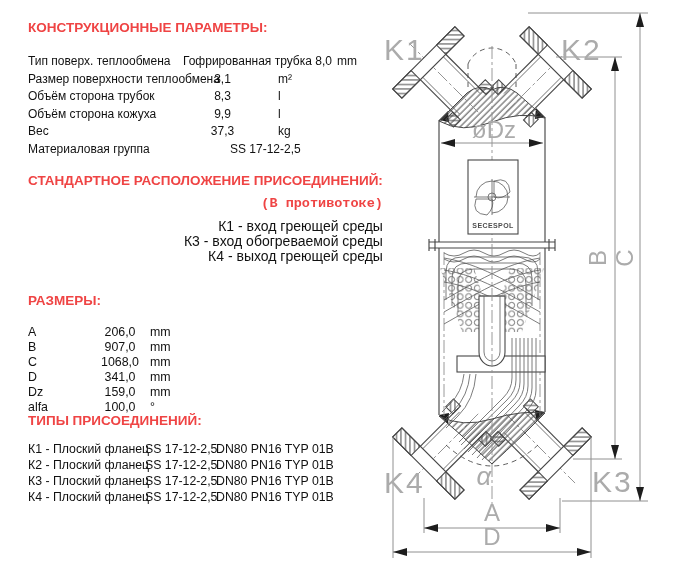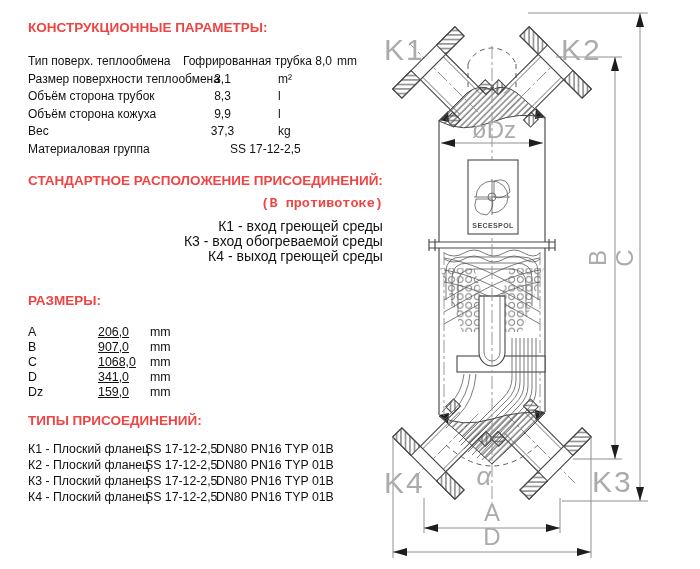--- a/index.html
+++ b/index.html
@@ -20,21 +20,21 @@
   .crow.mat .cv{width:auto;text-align:left;padding-left:47px;}
   
   #sec-arrangement{top:173px;text-align:right;}
   #sec-arrangement .hd{margin-bottom:8px;}
   .kitem{height:15.2px;line-height:15.2px;font-size:14px;white-space:nowrap;}
   
   #sec-dimensions{top:293px;}
   #sec-dimensions .hd{margin-bottom:17px;}
   .drow{display:flex;height:15px;line-height:15px;font-size:12.4px;white-space:nowrap;}
   .drow .dl{width:70px;}
-  .drow .dv{width:44px;text-align:left;text-decoration:underline;}
+  .drow .dv{width:44px;text-align:center;}
   .drow .du{padding-left:8px;}
   
   #sec-connections{top:413px;}
   #sec-connections .hd{margin-bottom:13px;}
   .trow{display:flex;height:16px;line-height:16px;font-size:12.3px;white-space:nowrap;}
   .trow .t1{width:117px;}
   .trow .t2{width:71px;}
   
   .ln{stroke:#474747;stroke-width:1.15;fill:none;}
   .thin{stroke:#5a5a5a;stroke-width:.8;fill:none;}
@@ -278,20 +278,25 @@
     <div class="drow">
       <span class="dl">D</span>
       <span class="dv">341,0</span>
       <span class="du">mm</span>
     </div>
     <div class="drow">
       <span class="dl">Dz</span>
       <span class="dv">159,0</span>
       <span class="du">mm</span>
     </div>
+    <div class="drow">
+      <span class="dl">alfa</span>
+      <span class="dv">100,0</span>
+      <span class="du">°</span>
+    </div>
   </div>
 
   <div class="sec" id="sec-connections">
     <div class="hd">ТИПЫ ПРИСОЕДИНЕНИЙ:</div>
     <div class="trow">
       <span class="t1">К1 - Плоский фланец</span>
       <span class="t2">SS 17-12-2,5</span>
       <span class="t3">DN80 PN16 TYP 01B</span>
     </div>
     <div class="trow">

